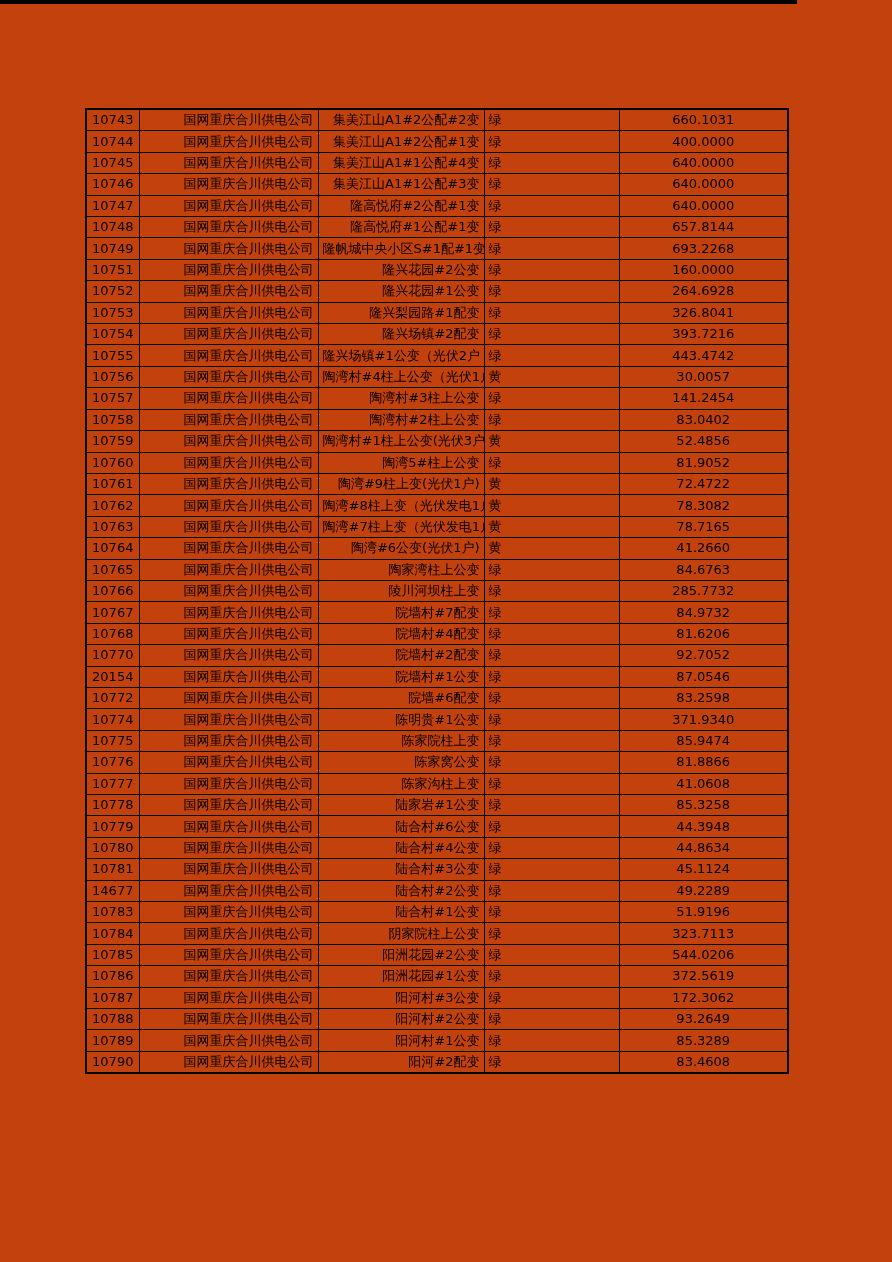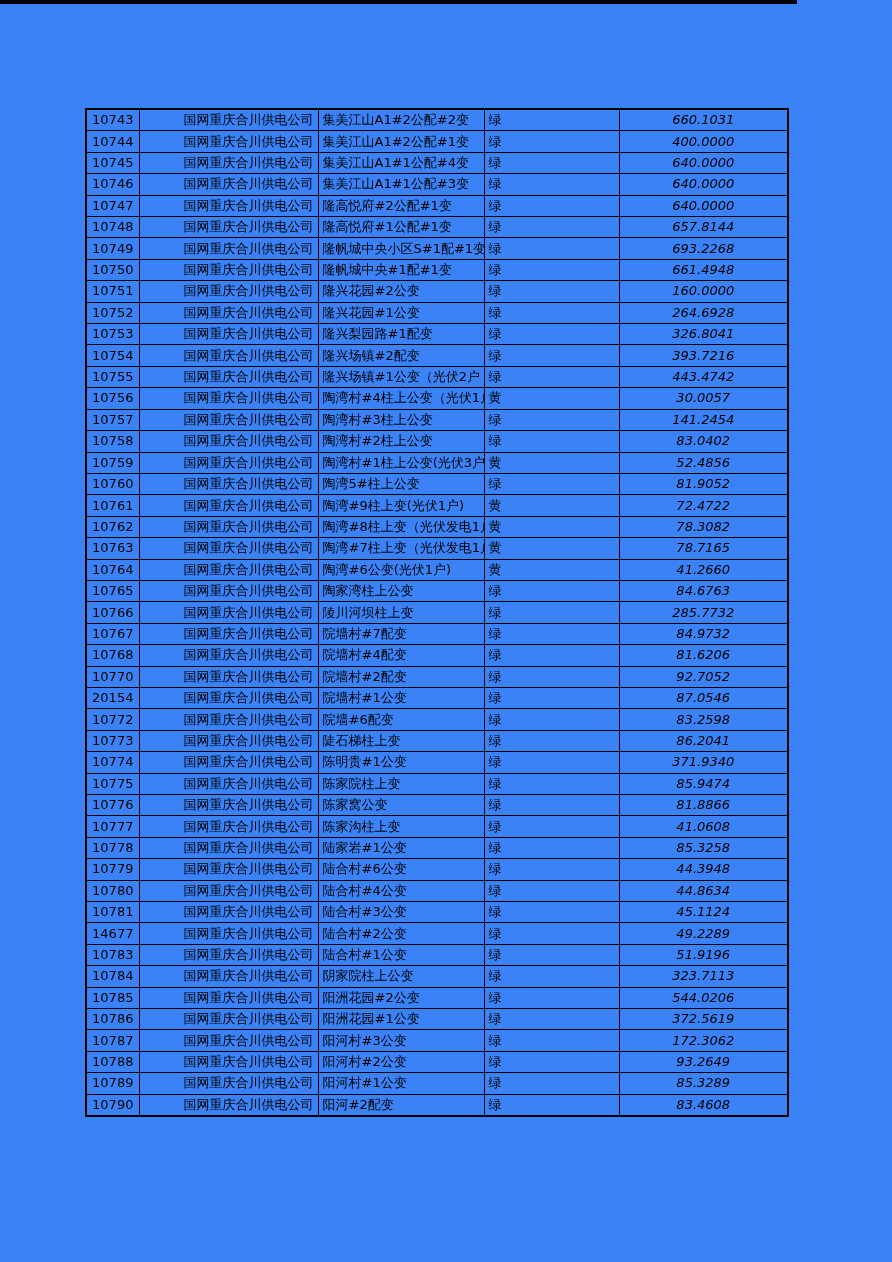--- a/index.html
+++ b/index.html
@@ -4,21 +4,21 @@
 <style>
   html, body {
     margin: 0;
     padding: 0;
     background: #ffffff;
   }
   .page {
     position: relative;
     width: 892px;
     height: 1262px;
-    background: #3b82f6;
+    background: #c2410c;
     overflow: hidden;
     font-family: "DejaVu Sans", "Liberation Sans", sans-serif;
     color: #000000;
   }
   .top-bar {
     position: absolute;
     left: 0;
     top: 0;
     width: 797px;
     height: 4px;
@@ -39,23 +39,23 @@
     padding: 0 4px;
     font-size: 13px;
     line-height: 20px;
     vertical-align: middle;
     white-space: nowrap;
     overflow: hidden;
     color: #000000;
   }
   td.c-id    { text-align: center; padding: 0 2px; }
   td.c-co    { text-align: right; }
-  td.c-name  { text-align: left; }
+  td.c-name  { text-align: right; }
   td.c-status{ text-align: left; }
-  td.c-value { text-align: center; font-style: italic; }
+  td.c-value { text-align: center; }
 </style>
 </head>
 <body>
 
 <div class="page">
   <div class="top-bar"></div>
 
   <table class="grid">
     <colgroup>
       <col style="width:53px">
@@ -108,27 +108,20 @@
       <td class="c-value">657.8144</td>
     </tr>
         <tr>
       <td class="c-id">10749</td>
       <td class="c-co">国网重庆合川供电公司</td>
       <td class="c-name">隆帆城中央小区S#1配#1变</td>
       <td class="c-status">绿</td>
       <td class="c-value">693.2268</td>
     </tr>
         <tr>
-      <td class="c-id">10750</td>
-      <td class="c-co">国网重庆合川供电公司</td>
-      <td class="c-name">隆帆城中央#1配#1变</td>
-      <td class="c-status">绿</td>
-      <td class="c-value">661.4948</td>
-    </tr>
-        <tr>
       <td class="c-id">10751</td>
       <td class="c-co">国网重庆合川供电公司</td>
       <td class="c-name">隆兴花园#2公变</td>
       <td class="c-status">绿</td>
       <td class="c-value">160.0000</td>
     </tr>
         <tr>
       <td class="c-id">10752</td>
       <td class="c-co">国网重庆合川供电公司</td>
       <td class="c-name">隆兴花园#1公变</td>
@@ -260,27 +253,20 @@
       <td class="c-name">院墙村#1公变</td>
       <td class="c-status">绿</td>
       <td class="c-value">87.0546</td>
     </tr>
         <tr>
       <td class="c-id">10772</td>
       <td class="c-co">国网重庆合川供电公司</td>
       <td class="c-name">院墙#6配变</td>
       <td class="c-status">绿</td>
       <td class="c-value">83.2598</td>
-    </tr>
-        <tr>
-      <td class="c-id">10773</td>
-      <td class="c-co">国网重庆合川供电公司</td>
-      <td class="c-name">陡石梯柱上变</td>
-      <td class="c-status">绿</td>
-      <td class="c-value">86.2041</td>
     </tr>
         <tr>
       <td class="c-id">10774</td>
       <td class="c-co">国网重庆合川供电公司</td>
       <td class="c-name">陈明贵#1公变</td>
       <td class="c-status">绿</td>
       <td class="c-value">371.9340</td>
     </tr>
         <tr>
       <td class="c-id">10775</td>

